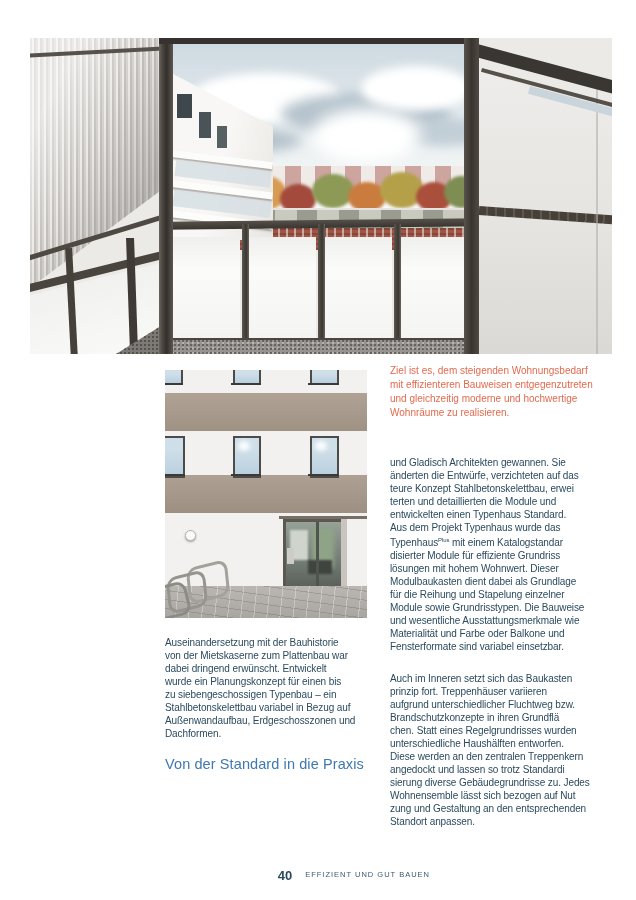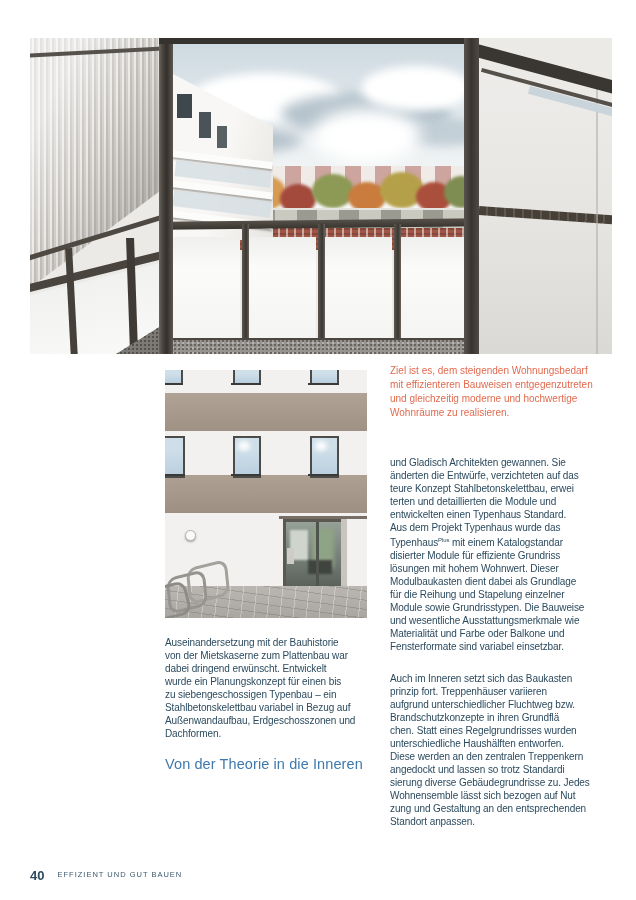--- a/index.html
+++ b/index.html
@@ -10,21 +10,21 @@
   .pullquote{position:absolute;left:390px;top:364px;width:240px;
              font-size:10px;line-height:14px;color:#e26a4e;white-space:pre-line;}
   .col-left{position:absolute;left:165px;top:636px;width:212px;}
   .col-right{position:absolute;left:390px;top:456px;width:234px;}
   .body{margin:0;font-size:10px;line-height:13px;color:#2b4a5e;
         white-space:pre-line;letter-spacing:-0.1px;}
   .col-right .body{margin-bottom:19px;}
   .heading{margin:16px 0 10px 0;font-size:14.5px;font-weight:400;
            color:#3f79ad;letter-spacing:0.1px;}
   .sup{font-size:6px;vertical-align:4px;}
-  .footer{position:absolute;left:30px;top:866px;width:400px;}
+  .footer{position:absolute;left:30px;top:866px;width:400px;text-align:right;}
   .pagenum{font-size:13px;font-weight:bold;color:#2b4a5e;vertical-align:middle;}
   .foottitle{font-size:7.5px;letter-spacing:1px;color:#3d5a6e;margin-left:13px;
              vertical-align:middle;position:relative;top:-1px;}
 
   
   .bp{position:absolute;left:30px;top:38px;width:582px;height:316px;
       overflow:hidden;background:#eceae7;}
   .bp div{position:absolute;}
   .b-sky{left:131px;top:0;width:318px;height:200px;overflow:hidden;
          background:linear-gradient(180deg,#ccd8e0 0%,#e4ebee 40%,#f6f7f7 75%,#fbfbfa 100%);}
@@ -267,21 +267,21 @@
 
   <div class="col-left">
     <p class="body">Auseinandersetzung mit der Bauhistorie
 von der Mietskaserne zum Plattenbau war
 dabei dringend erwünscht. Entwickelt
 wurde ein Planungskonzept für einen bis
 zu siebengeschossigen Typenbau – ein
 Stahlbetonskelettbau variabel in Bezug auf
 Außenwandaufbau, Erdgeschosszonen und
 Dachformen.</p>
-    <h2 class="heading">Von der Theorie in die Inneren</h2>
+    <h2 class="heading">Von der Standard in die Praxis</h2>
   </div>
 
   <div class="col-right">
     <p class="body"><span>und Gladisch Architekten gewannen. Sie
 änderten die Entwürfe, verzichteten auf das
 teure Konzept Stahlbetonskelettbau, erwei
 terten und detaillierten die Module und
 entwickelten einen Typenhaus Standard.
 Aus dem Projekt Typenhaus wurde das
 Typenhaus</span><span class="sup">Plus</span><span> mit einem Katalogstandar

